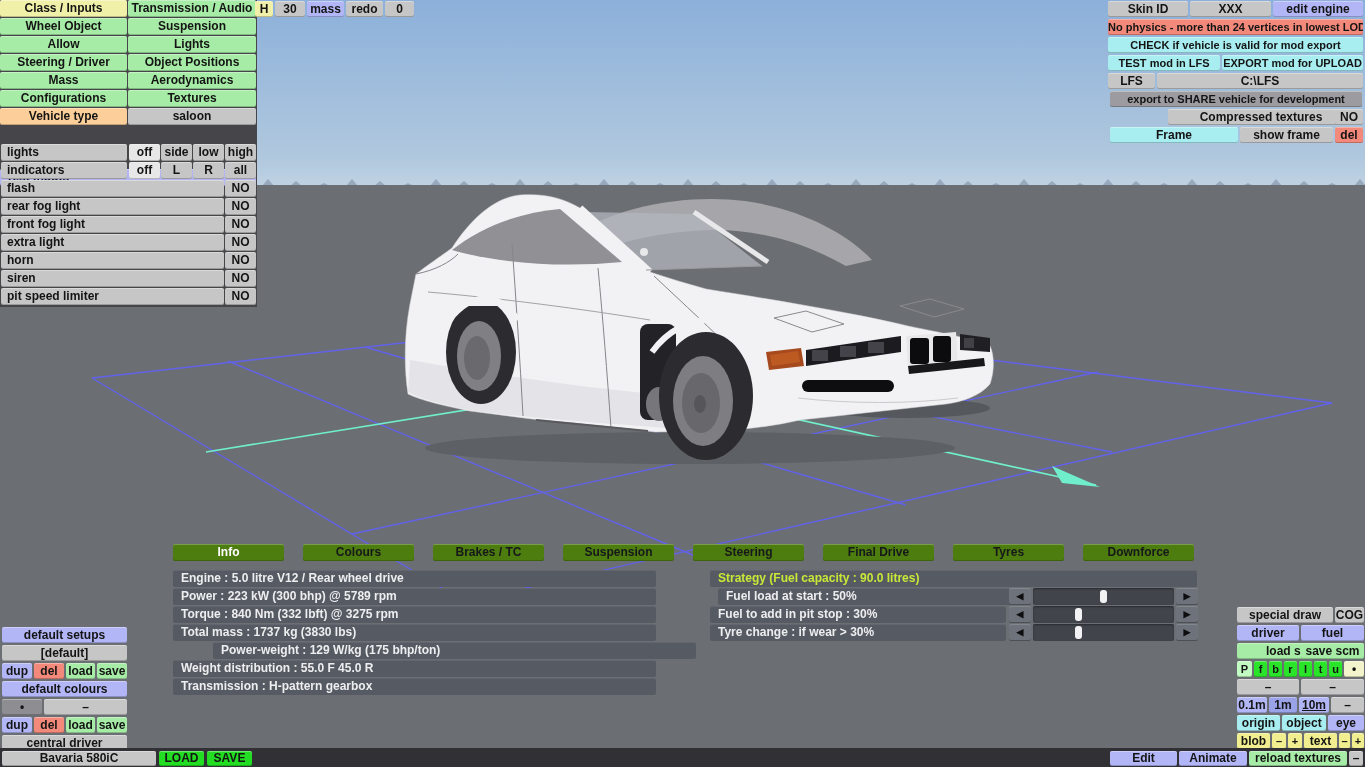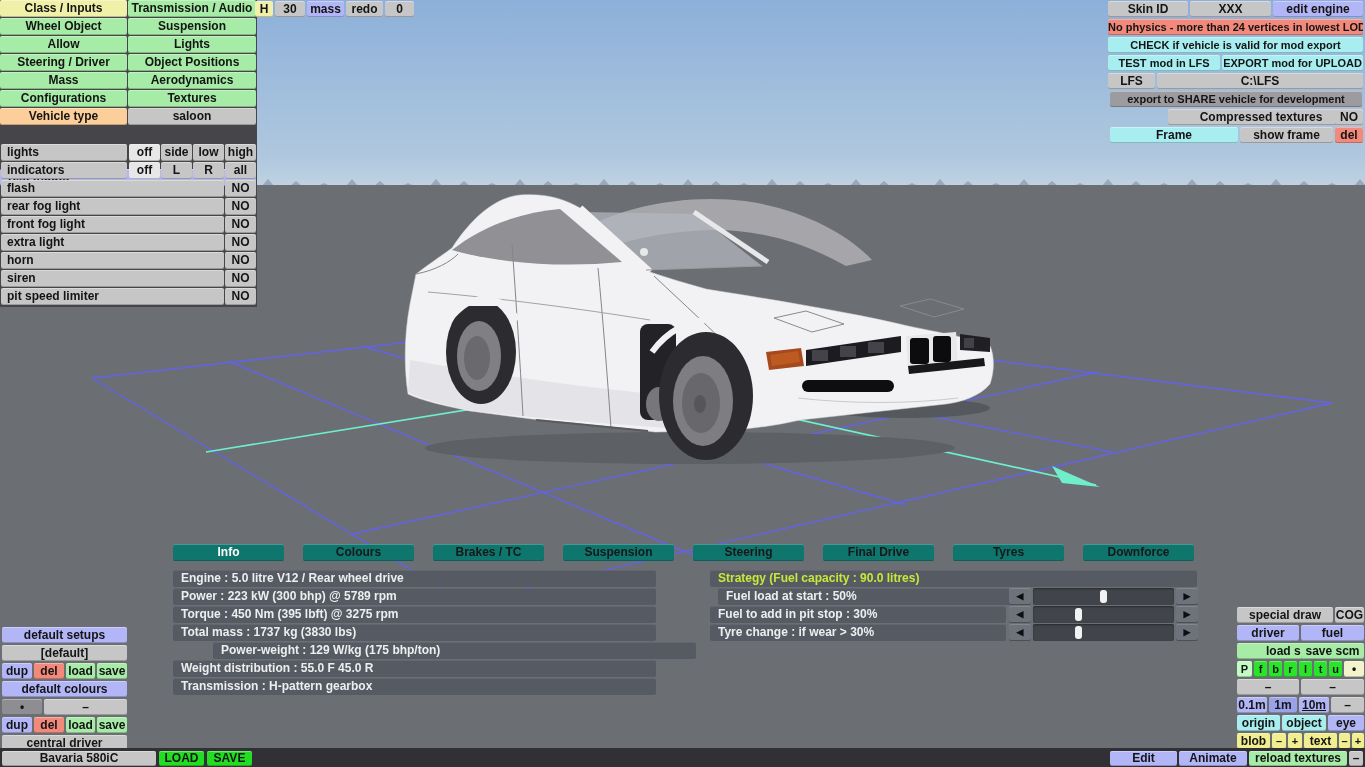--- a/index.html
+++ b/index.html
@@ -32,21 +32,21 @@
   .c-limegreen{background:#22dd22}
   .c-dot{background:#8e8e92}
   #left-menu{position:absolute;left:0;top:0;width:257px;display:grid;
              grid-template-columns:127px 128px;gap:1px;background:#46464a;padding-bottom:1px;}
   #test-inputs{position:absolute;left:0;top:126px;width:257px;height:181px;background:#46464a;}
   #test-inputs .gbtn{position:absolute;}
   .darkrow{position:absolute;height:17px;line-height:17px;background:#565a62;color:#edeef0;
            border-radius:2px;padding-left:8px;white-space:nowrap;overflow:hidden;
            box-shadow:inset 0 1px 0 rgba(255,255,255,.08);}
   .tab{position:absolute;height:17px;line-height:17px;top:544px;width:111px;text-align:center;
-       background:#0f766e;border-radius:2px;color:#16181a;
+       background:#4d7c0f;border-radius:2px;color:#16181a;
        box-shadow:inset 0 1px 0 rgba(255,255,255,.25), inset 0 -1px 0 rgba(0,0,0,.2);}
   .tab.active{color:#ffffff;}
   .sl-arrow{position:absolute;width:22px;height:17px;line-height:17px;background:#6e737b;color:#0e0e10;
             text-align:center;border-radius:2px;font-size:9px;
             box-shadow:inset 0 1px 0 rgba(255,255,255,.15), inset 0 -1px 0 rgba(0,0,0,.3);}
   .sl-track{position:absolute;width:141px;height:17px;background:#41454b;border-radius:2px;
             box-shadow:inset 0 1px 2px rgba(0,0,0,.4);}
   .sl-thumb{position:absolute;top:2px;width:7px;height:13px;background:#f2f2f4;border-radius:3px;}
   #bottom-strip{position:absolute;left:0;top:748px;width:1365px;height:19px;background:#313135;}
   .bb{position:absolute;top:751px;height:15px;line-height:15px;}
@@ -233,21 +233,21 @@
       <div class="tab" style="left: 433px;">Brakes / TC</div>
       <div class="tab" style="left: 563px;">Suspension</div>
       <div class="tab" style="left: 693px;">Steering</div>
       <div class="tab" style="left: 823px;">Final Drive</div>
       <div class="tab" style="left: 953px;">Tyres</div>
       <div class="tab" style="left: 1083px;">Downforce</div>
     </div>
   <div id="info-panel">
       <div class="darkrow" style="left: 173px; top: 570px; width: 475px;">Engine : 5.0 litre V12 / Rear wheel drive</div>
       <div class="darkrow" style="left: 173px; top: 588px; width: 475px;">Power : 223 kW (300 bhp) @ 5789 rpm</div>
-      <div class="darkrow" style="left: 173px; top: 606px; width: 475px;">Torque : 450 Nm (395 lbft) @ 3275 rpm</div>
+      <div class="darkrow" style="left: 173px; top: 606px; width: 475px;">Torque : 840 Nm (332 lbft) @ 3275 rpm</div>
       <div class="darkrow" style="left: 173px; top: 624px; width: 475px;">Total mass : 1737 kg (3830 lbs)</div>
       <div class="darkrow" style="left: 173px; top: 642px; width: 475px; margin-left: 40px;">Power-weight : 129 W/kg (175 bhp/ton)</div>
       <div class="darkrow" style="left: 173px; top: 660px; width: 475px;">Weight distribution : 55.0 F  45.0 R</div>
       <div class="darkrow" style="left: 173px; top: 678px; width: 475px;">Transmission : H-pattern gearbox</div>
     </div>
   <div id="strategy-panel">
       <div class="darkrow" style="left: 710px; top: 570px; width: 479px; color: rgb(200, 232, 56);">Strategy (Fuel capacity : 90.0 litres)</div>
       <div class="darkrow" style="left: 710px; top: 588px; width: 288px; margin-left: 8px;">Fuel load at start : 50%</div>
       <div class="sl-arrow" style="left: 1009px; top: 588px;">◀</div>
       <div class="sl-track" style="left: 1033px; top: 588px;">

